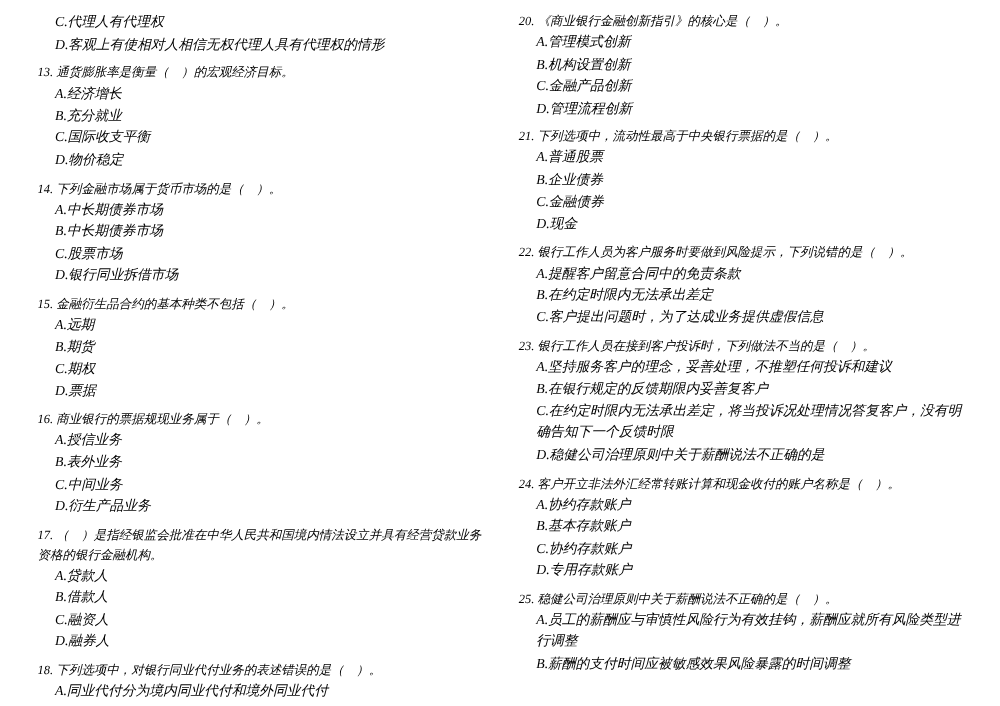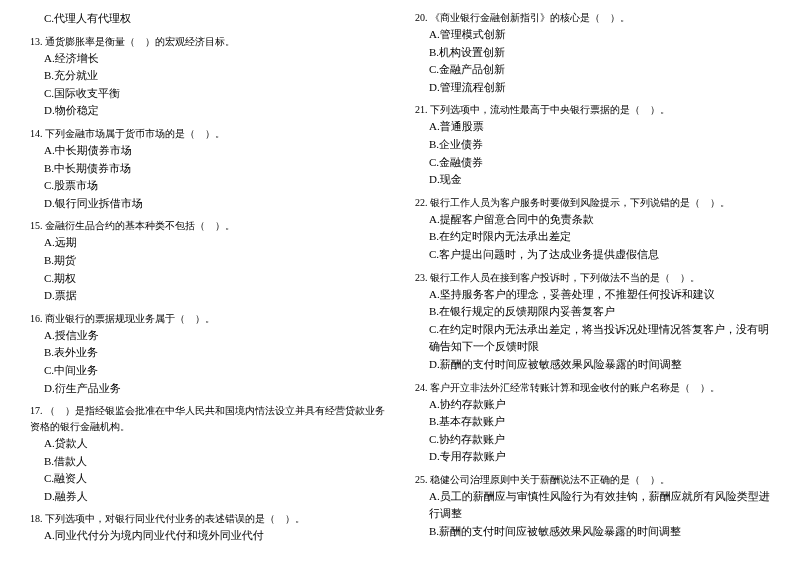--- a/index.html
+++ b/index.html
@@ -16,39 +16,41 @@
       min-height: 565px;
       padding: 10px 30px;
     }
     .page-content {
       column-count: 2;
       column-gap: 30px;
     }
     .question-block {
       break-inside: avoid;
       margin-bottom: 6px;
+      font-style: italic;
     }
     .question-title {
       font-size: 10px;
       line-height: 1.6;
       text-indent: 0;
     }
     .option {
       font-size: 11px;
       line-height: 1.6;
       padding-left: 14px;
     }
   </style>
 </head>
 <body>
 
 <div class="page-content">
 
   <div class="question-block">
     <div class="option">C.代理人有代理权</div>
+    <div class="option">D.客观上有使相对人相信无权代理人具有代理权的情形</div>
   </div>
 
   <div class="question-block">
     <div class="question-title">13. 通货膨胀率是衡量（&nbsp;&nbsp;&nbsp;&nbsp;）的宏观经济目标。</div>
     <div class="option">A.经济增长</div>
     <div class="option">B.充分就业</div>
     <div class="option">C.国际收支平衡</div>
     <div class="option">D.物价稳定</div>
   </div>
 
@@ -111,21 +113,21 @@
     <div class="option">A.提醒客户留意合同中的免责条款</div>
     <div class="option">B.在约定时限内无法承出差定</div>
     <div class="option">C.客户提出问题时，为了达成业务提供虚假信息</div>
   </div>
 
   <div class="question-block">
     <div class="question-title">23. 银行工作人员在接到客户投诉时，下列做法不当的是（&nbsp;&nbsp;&nbsp;&nbsp;）。</div>
     <div class="option">A.坚持服务客户的理念，妥善处理，不推塑任何投诉和建议</div>
     <div class="option">B.在银行规定的反馈期限内妥善复客户</div>
     <div class="option">C.在约定时限内无法承出差定，将当投诉况处理情况答复客户，没有明确告知下一个反馈时限</div>
-    <div class="option">D.薪酬的支付时间应被敏感效果风险暴露的时间调整</div>
+    <div class="option">D.稳健公司治理原则中关于薪酬说法不正确的是</div>
   </div>
 
   <div class="question-block">
     <div class="question-title">24. 客户开立非法外汇经常转账计算和现金收付的账户名称是（&nbsp;&nbsp;&nbsp;&nbsp;）。</div>
     <div class="option">A.协约存款账户</div>
     <div class="option">B.基本存款账户</div>
     <div class="option">C.协约存款账户</div>
     <div class="option">D.专用存款账户</div>
   </div>
 

